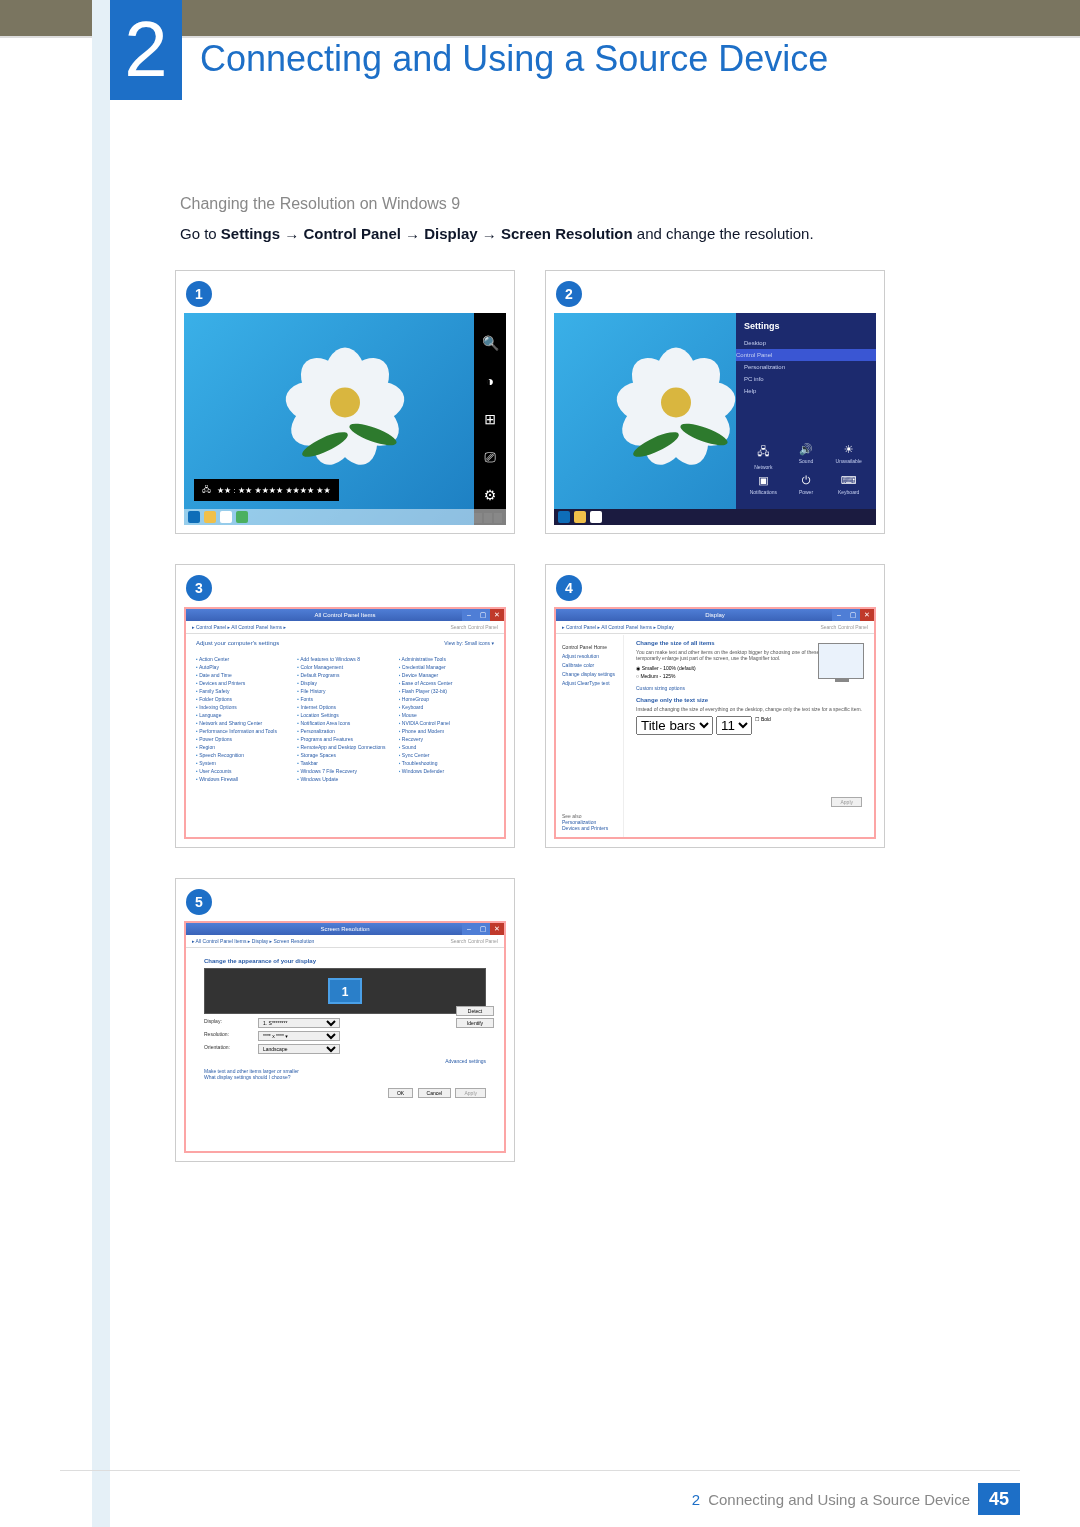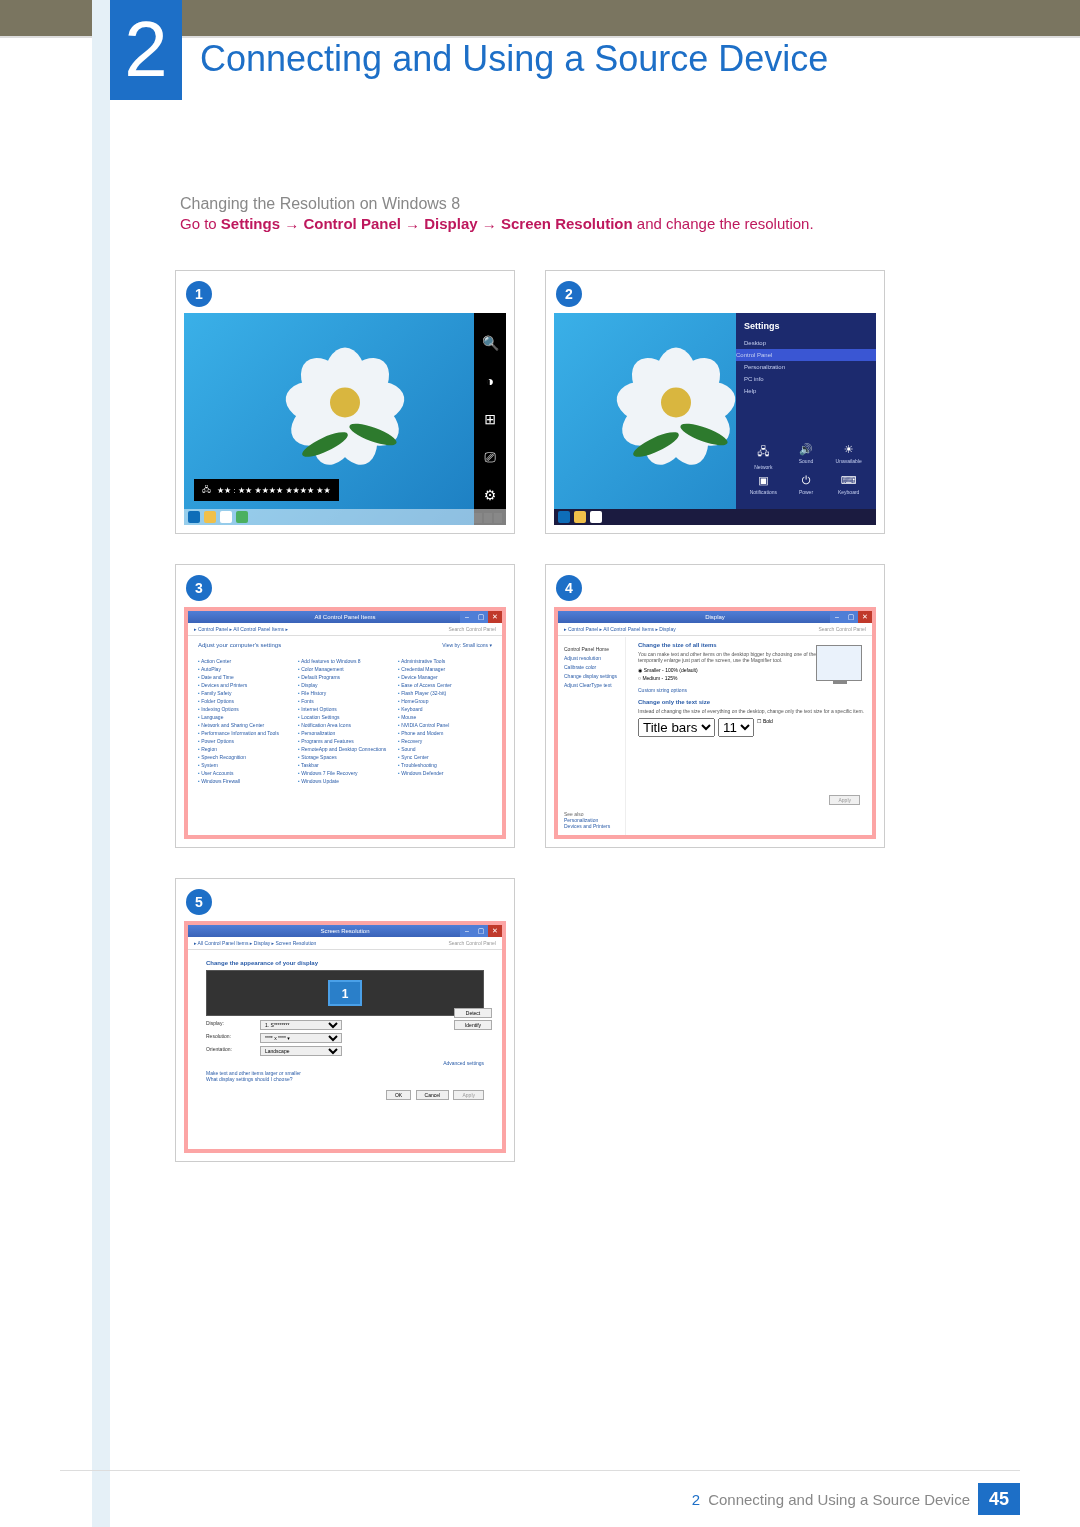--- a/index.html
+++ b/index.html
@@ -57,23 +57,23 @@
   .section-heading {
     position: absolute;
     left: 180px;
     top: 195px;
     font-size: 16px;
     color: #888;
   }
   .instructions {
     position: absolute;
     left: 180px;
-    top: 215px;
+    top: 225px;
     font-size: 15px;
-    color: #be185d;
+    color: #0f172a;
   }
   .instructions b { font-weight: bold; }
   .instructions .arrow { font-family: sans-serif; }
   .screenshots {
     position: absolute;
     left: 175px;
     top: 270px;
     width: 720px;
   }
   .shot-row { display: flex; gap: 30px; margin-bottom: 30px; }
@@ -172,21 +172,21 @@
     display:grid; grid-template-columns:repeat(3,1fr); gap:4px;
   }
   .sic { text-align:center; font-size:5px; color:#c5cff0; }
   .sic .gl { font-size:11px; display:block; margin-bottom:2px; color:#fff; }
   .chpc {
     position:absolute; bottom:6px; right:8px; font-size:5.5px; color:#c5cff0;
   }
   
   .cpwin {
     position:absolute; left:8px; right:8px; top:42px; bottom:8px;
-    border:4px solid #fca5a5; background:#fff;
+    border:2px solid #fca5a5; background:#fff;
     font-size:5px;
   }
   .cptitle {
     height:12px; background:linear-gradient(#4f7ed6,#3a63b8);
     color:#fff; text-align:center; font-size:6px; line-height:12px;
     position:relative;
   }
   .winbtns { position:absolute; right:0; top:0; display:flex; }
   .winbtns span{ width:14px; height:12px; font-size:7px; text-align:center; line-height:12px;}
   .winbtns .min{ background:#4f7ed6; color:#fff;}
@@ -252,21 +252,21 @@
 </style>
 </head>
 <body>
 
 <div class="page">
   <div class="top-bar"></div>
   <div class="left-stripe"></div>
   <div class="chapter-badge">2</div>
   <div class="chapter-title">Connecting and Using a Source Device</div>
 
-  <div class="section-heading">Changing the Resolution on Windows 8</div>
+  <div class="section-heading">Changing the Resolution on Windows 9</div>
   <div class="instructions">
     <span>Go to </span>
     <b>Settings</b>
     <span class="arrow"> → </span>
     <b>Control Panel</b>
     <span class="arrow"> → </span>
     <b>Display</b>
     <span class="arrow"> → </span>
     <b>Screen Resolution</b>
     <span> and change the resolution.</span>

